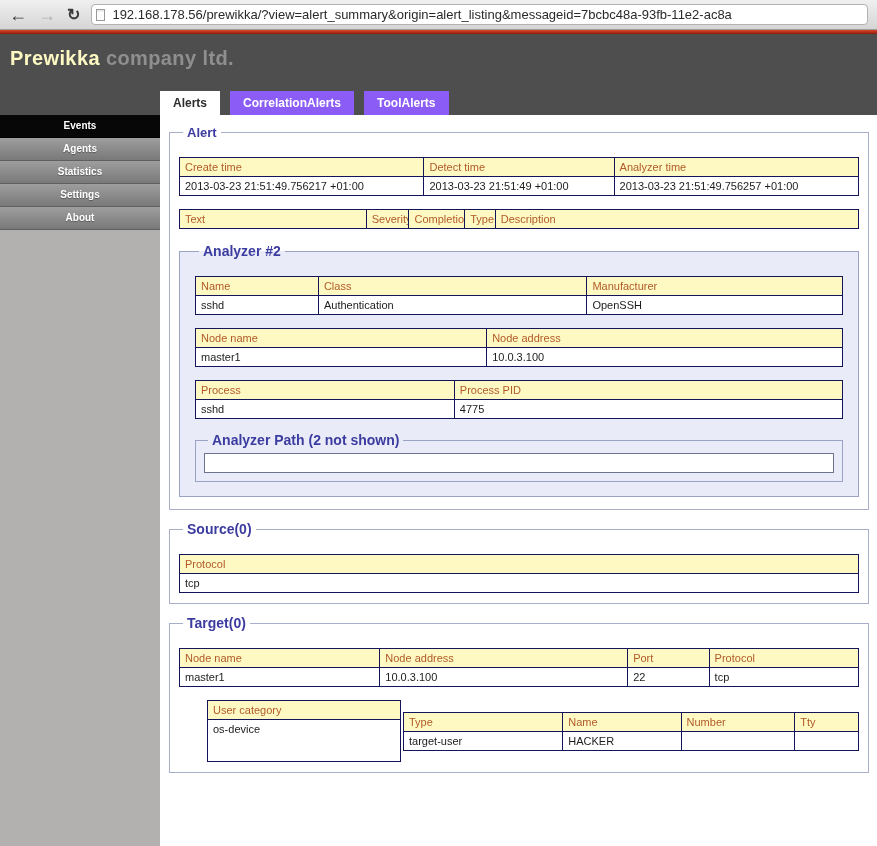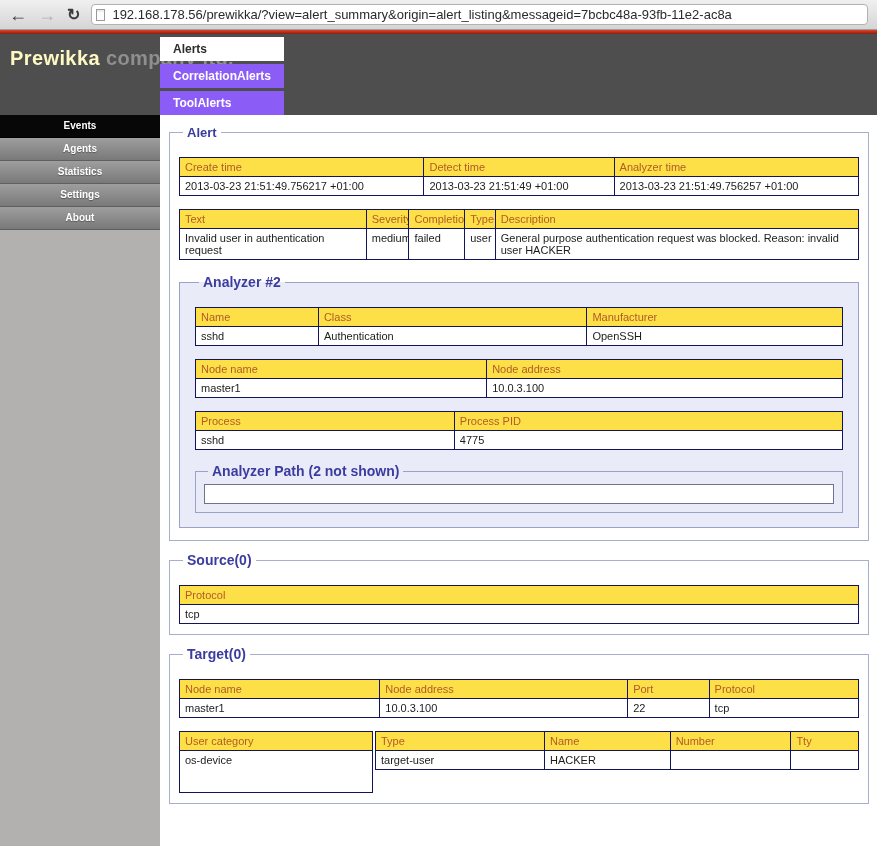--- a/index.html
+++ b/index.html
@@ -18,21 +18,21 @@
                box-shadow:inset 0 2px 0 rgba(0,0,0,0.06); }
   .url-text { font-size:13px; color:#2a2a2a; white-space:nowrap; overflow:hidden; }
 
   .red-line { height:4px; background:linear-gradient(#de4628,#8c1c0c); }
 
   
   .app-header { height:81px; background:#4e4e4e; position:relative; }
   .brand { padding:13px 0 0 10px; font-size:20px; font-weight:bold; letter-spacing:.4px; }
   .brand-main { color:#fef9c3; }
   .brand-suffix { color:#8f8f8f; }
-  .tabs { position:absolute; left:160px; bottom:0; display:flex; gap:3px;flex-direction:column; }
+  .tabs { position:absolute; left:160px; bottom:0; display:flex; gap:10px; }
   .tab { padding:5px 13px 5px; font-size:12px; font-weight:bold; background:#8b5cf6; color:#fff; cursor:pointer; }
   .tab.active { background:#fff; color:#2d2d2d; }
 
   
   .content-row { display:flex; height:731px; }
   .sidebar { width:160px; flex:none; background:#b3b0b0; }
   .side-item { height:23px; line-height:22px; text-align:center; color:#fff; font-size:10px; font-weight:bold;
                background:linear-gradient(#9e9e9e,#797979); border-bottom:1px solid #5f5f5f; cursor:pointer;
                text-shadow:0 1px 1px rgba(0,0,0,.35); }
   .side-item.active { background:#070707; border-bottom:1px solid #000; }
@@ -43,28 +43,28 @@
   fieldset legend { color:#3c3ca0; font-weight:bold; font-size:14px; padding:0 4px; margin-left:4px; }
   fieldset.section > legend.legend-sm { font-size:13px; }
   fieldset.sub { margin:14px 0 2px; padding:4px 15px 14px; background:#e9ecf8; border:1px solid #9aa2c6; }
   fieldset.subsub { margin:13px 0 0; padding:2px 8px 8px; border:1px solid #9aa2c6; background:#e9ecf8; }
   .empty-box { height:20px; background:#fff; border:1px solid #6e7390; margin-top:3px; }
 
   
   table.datatable { width:100%; border-collapse:collapse; table-layout:fixed; margin-top:13px; }
   table.datatable th, table.datatable td { border:1px solid #14145a; font-size:11px; padding:3px 5px;
                                            text-align:left; font-weight:normal; overflow:hidden; }
-  table.datatable th { background:#fde047; color:#b15a28; }
+  table.datatable th { background:#fef9c3; color:#b15a28; }
   table.datatable td { background:#fff; color:#1c1c1c; }
   td.bold, .bold { font-weight:bold; }
   .alert-text { color:#d24a10; font-weight:bold; }
   .severity-medium { color:#e5952d; }
   table.vtop td { vertical-align:top; }
 
-  .user-row { display:flex; align-items:flex-start; margin-top:13px; }
+  .user-row { display:flex; align-items:center; margin-top:13px;margin-left:28px; }
   .user-row table.datatable { margin-top:0; }
   table.user-cat { width:194px; flex:none; }
   table.user-cat td.tall { height:42px; vertical-align:top; }
   table.user-id { flex:1; margin-left:2px; }
 </style>
 </head>
 <body>
 
 <div class="browser-bar">
   <span class="nav-btn">←</span>
@@ -134,27 +134,20 @@
             <col style="width:53.5%">
           </colgroup>
         <tbody>
             <tr>
           <th>Text</th>
           <th>Severity</th>
           <th>Completion</th>
           <th>Type</th>
           <th>Description</th>
         </tr>
-        <tr>
-          <td class="alert-text">Invalid user in authentication request</td>
-          <td class="severity-medium">medium</td>
-          <td>failed</td>
-          <td>user</td>
-          <td>General purpose authentication request was blocked. Reason: invalid user HACKER</td>
-        </tr>
       </tbody>
         </table>
 
       <fieldset class="sub">
         <legend>Analyzer #2</legend>
 
         <table class="datatable">
           <colgroup>
               <col style="width:19%">
               <col style="width:41.5%">

